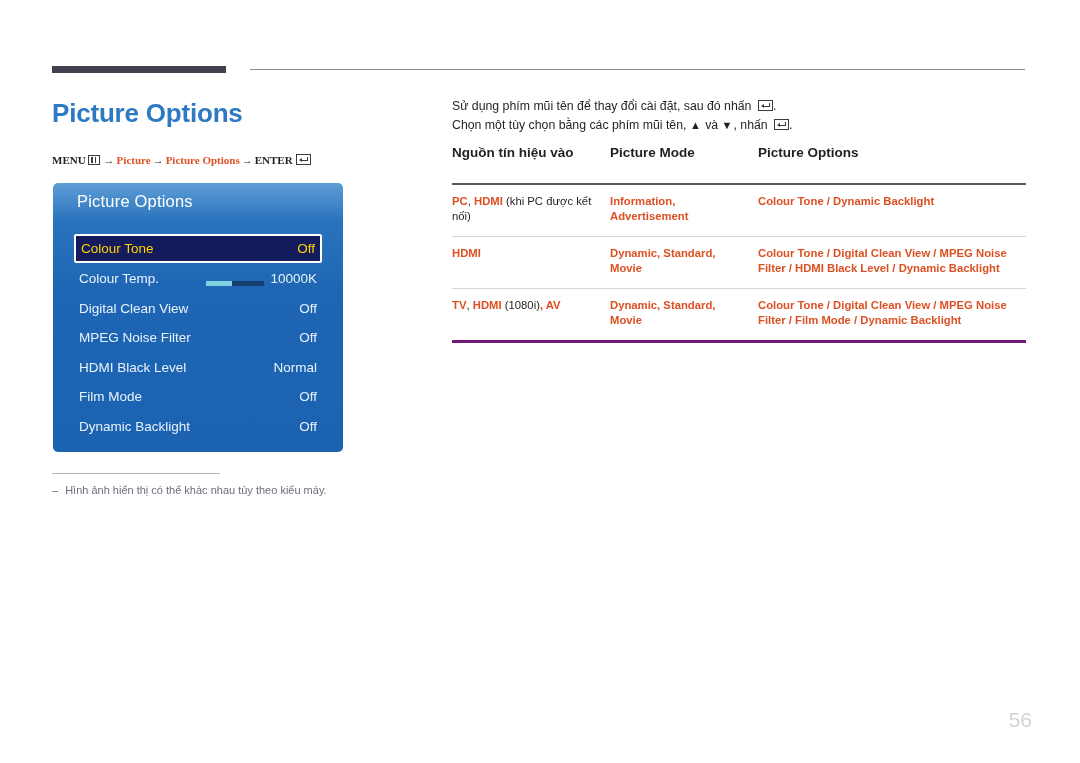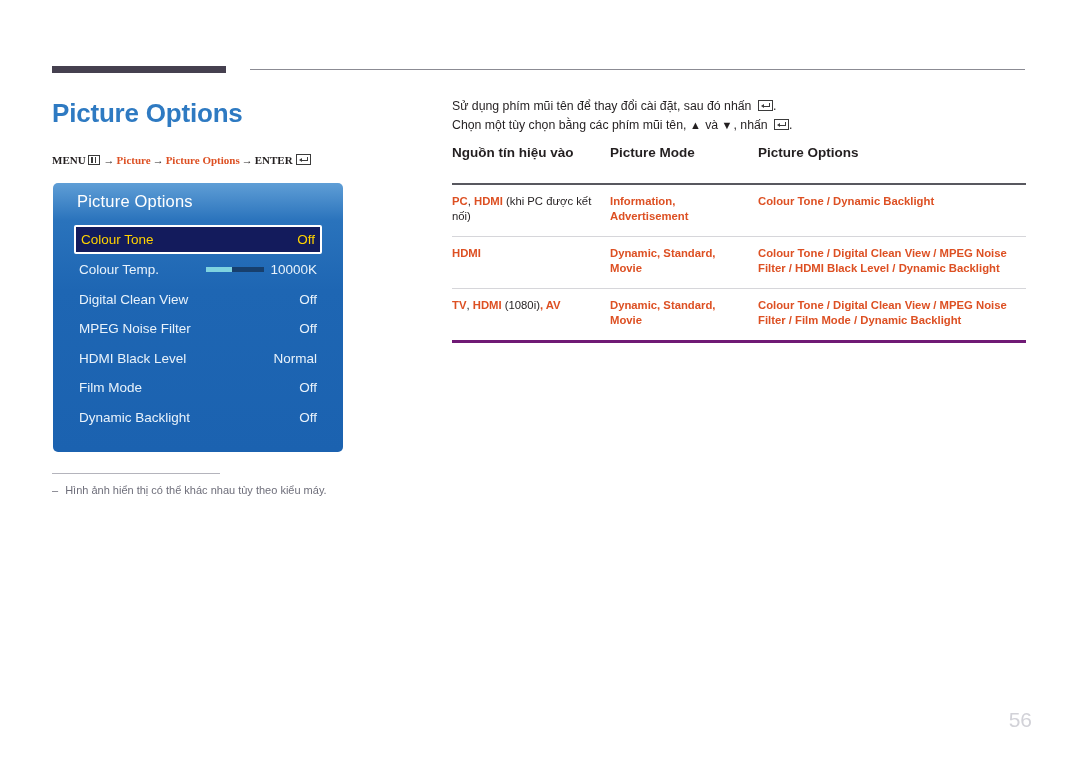--- a/index.html
+++ b/index.html
@@ -149,30 +149,30 @@
     font-size: 13.5px;
     color: #e8f2fb;
     box-sizing: border-box;
     padding: 0 5px;
   }
   .osd-row.selected {
     background: #131b5c;
     border: 2px solid #ffffff;
     border-radius: 2px;
     height: 29px;
-    margin-top: 1px;
+    margin-top: 10px;
     margin-bottom: 1px;
     color: #ffd200;
   }
   .osd-row.selected .osd-value { color: #ffd200; }
   .osd-label { white-space: nowrap; }
   .osd-value { white-space: nowrap; color: #e8f2fb; }
   .osd-right {
     display: flex;
-    align-items: center;
+    align-items: flex-end;
     gap: 0px;
   }
   .osd-slider {
     display: inline-block;
     width: 58px;
     height: 5px;
     background: #173f6d;
     position: relative;
     margin-right: 6px;
     vertical-align: middle;

